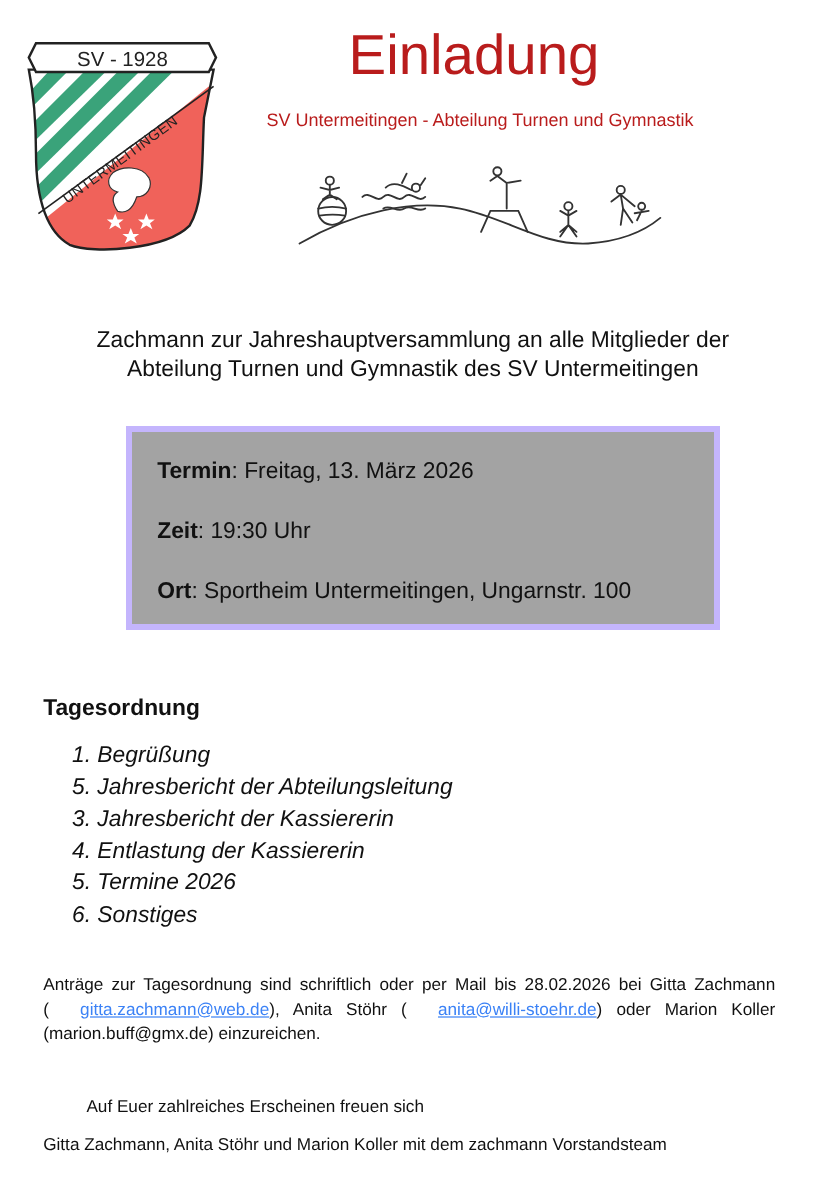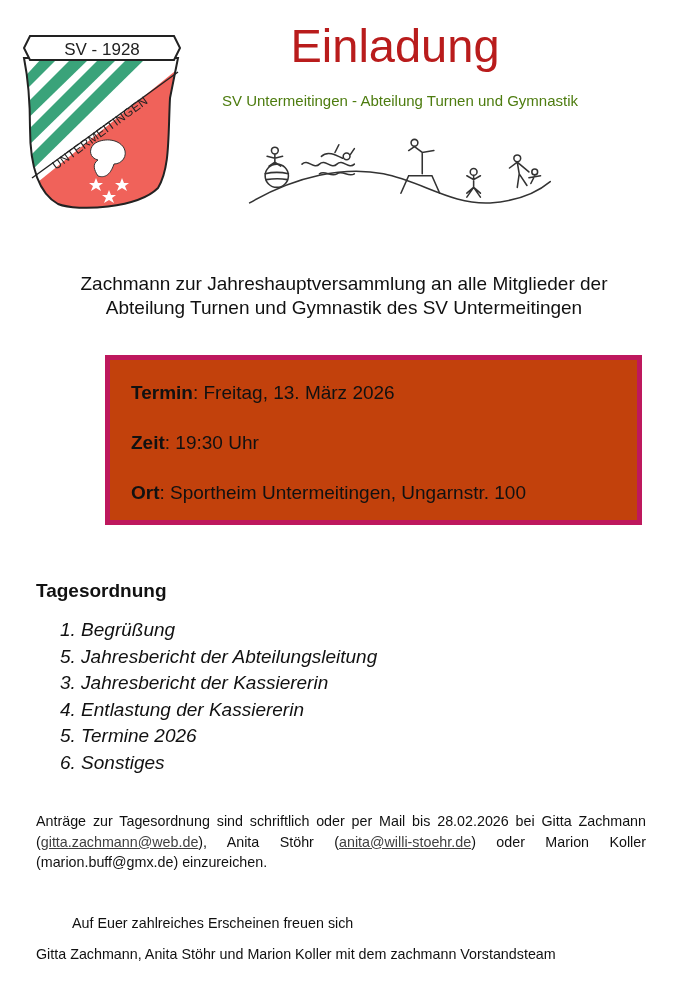--- a/index.html
+++ b/index.html
@@ -5,40 +5,40 @@
   html, body { margin: 0; padding: 0; background: #ffffff; }
   body { width: 688px; height: 990px; position: relative; overflow: hidden;
          font-family: "Liberation Sans", sans-serif; color: #111111; }
   .abs { position: absolute; }
 
   .logo { left: 18px; top: 28px; width: 166px; height: 186px; }
 
   .title { left: 200px; width: 390px; top: 18px; text-align: center;
            font-size: 47px; line-height: 56px; color: #b91c1c; }
   .subtitle { left: 200px; width: 400px; top: 92px; text-align: center;
-              font-size: 15px; line-height: 18px; color: #4d7c0f; }
+              font-size: 15px; line-height: 18px; color: #b91c1c; }
   .figures { left: 238px; top: 126px; width: 320px; height: 84px; }
 
   .intro { left: 20px; width: 648px; top: 272px; text-align: center;
            font-size: 19px; line-height: 24px; color: #111; }
   .intro div { white-space: nowrap; }
 
   .box { left: 105px; top: 355px; width: 485px; height: 160px;
-         border: 5px solid #be185d; background: #c2410c; padding-left: 42px; }
+         border: 5px solid #c4b5fd; background: #a3a3a3; }
   .box .row { position: absolute; left: 21px; font-size: 19px; line-height: 22px; white-space: nowrap; }
   .box .row b { font-weight: bold; }
   .r1 { top: 22px; } .r2 { top: 72px; } .r3 { top: 122px; }
 
   .agenda-title { left: 36px; top: 579px; font-size: 19px; font-weight: bold; line-height: 24px; }
   .agenda { left: 60px; top: 617px; margin: 0; padding: 0; list-style: none; font-style: italic; }
   .agenda li { font-size: 19px; line-height: 26.5px; white-space: nowrap; }
 
   .note { left: 36px; width: 610px; top: 811px; font-size: 14.3px; line-height: 20.5px;
           text-align: justify; color: #111; }
-  .note a { color: #404040; text-decoration: underline; }
+  .note a { color: #3b82f6; text-decoration: underline; margin-left: 26px; }
   .closing1 { left: 36px; top: 914px; font-size: 14.3px; line-height: 18px; margin-left: 36px; }
   .closing2 { left: 36px; top: 945px; font-size: 14.3px; line-height: 18px; white-space: nowrap; }
 </style>
 </head>
 <body>
 
 <svg class="abs logo" viewBox="0 0 166 186">
   <defs>
     <clipPath id="shieldClip">
       <path d="M6 30 L160 30 L152 70 C150 110 152 140 140 160 C120 180 60 184 40 176 C22 166 12 140 12 100 C12 70 10 50 6 30 Z"></path>

